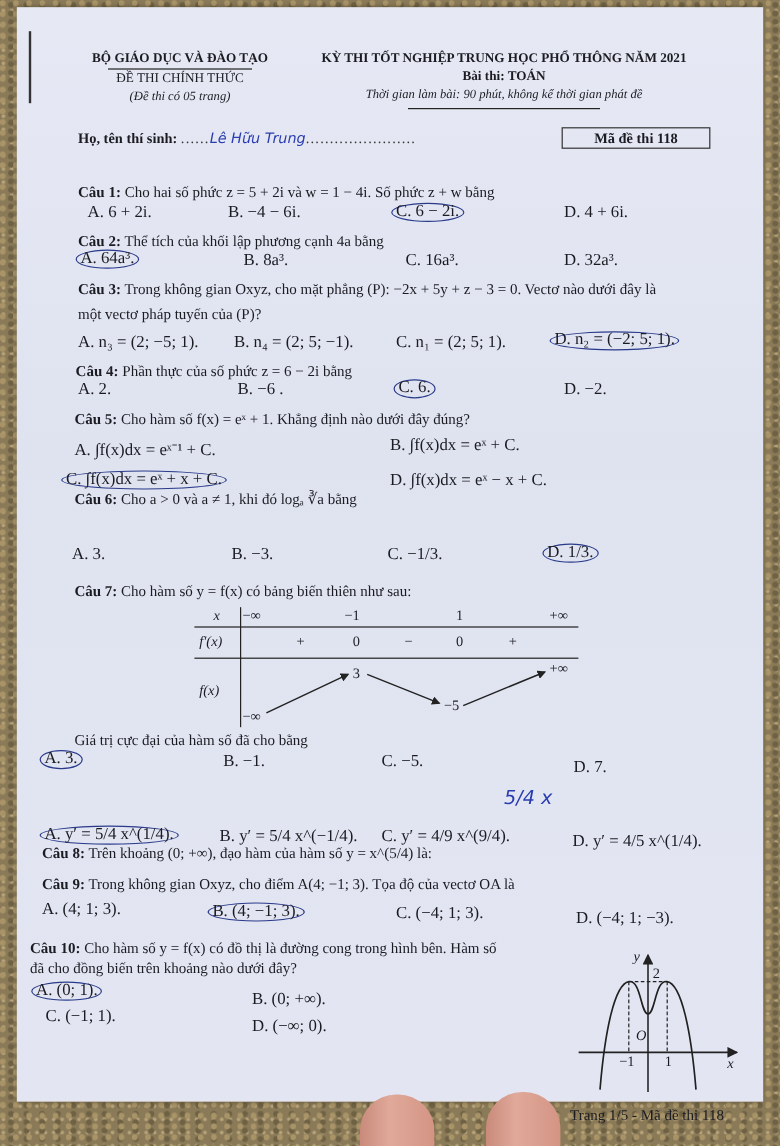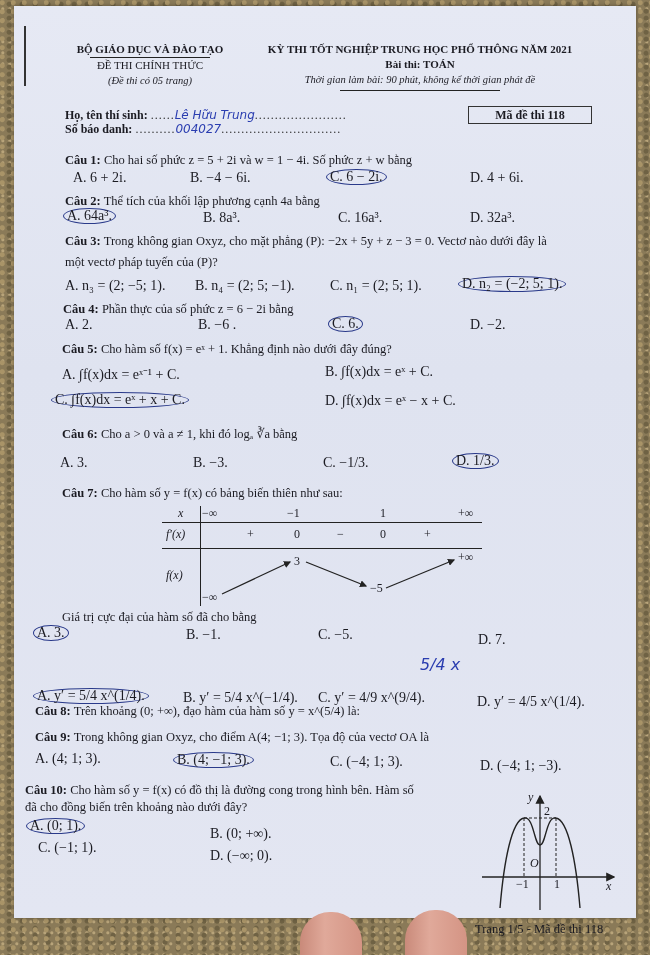--- a/index.html
+++ b/index.html
@@ -66,21 +66,20 @@
 </div>
 <div class="abs hdr-right">
   <div class="l1">KỲ THI TỐT NGHIỆP TRUNG HỌC PHỔ THÔNG NĂM 2021</div>
   <div class="l2">Bài thi: TOÁN</div>
   <div class="l3">Thời gian làm bài: 90 phút, không kể thời gian phát đề</div>
   <div class="rule"></div>
 </div>
 
 <div class="abs student">
   <div><span class="b">Họ, tên thí sinh:</span> <span class="dots">......</span><span class="hand">Lê Hữu Trung</span><span class="dots">.......................</span></div>
-  <div><span class="b">Số báo danh:</span> <span class="dots">..........</span><span class="hand">004027</span><span class="dots">..............................</span></div>
 </div>
 <div class="abs code-box">Mã đề thi 118</div>
 
 <div class="abs q" style="left:65px;top:153px;"><span class="b">Câu 1:</span> <span>Cho hai số phức z = 5 + 2i và w = 1 − 4i. Số phức z + w bằng</span></div>
 <div class="abs opt" style="left:73px;top:170px;">A. 6 + 2i.</div>
 <div class="abs opt" style="left:190px;top:170px;">B. −4 − 6i.</div>
 <div class="abs opt" style="left:330px;top:169px;"><span class="circle">C. 6 − 2i.</span></div>
 <div class="abs opt" style="left:470px;top:170px;">D. 4 + 6i.</div>
 
 <div class="abs q" style="left:65px;top:194px;"><span class="b">Câu 2:</span> <span>Thể tích của khối lập phương cạnh 4a bằng</span></div>
@@ -101,21 +100,21 @@
 <div class="abs opt" style="left:198px;top:317px;">B. −6 .</div>
 <div class="abs opt" style="left:332px;top:316px;"><span class="circle">C. 6.</span></div>
 <div class="abs opt" style="left:470px;top:317px;">D. −2.</div>
 
 <div class="abs q" style="left:62px;top:342px;"><span class="b">Câu 5:</span> <span>Cho hàm số f(x) = eˣ + 1. Khẳng định nào dưới đây đúng?</span></div>
 <div class="abs opt" style="left:62px;top:364px;">A. ∫f(x)dx = eˣ⁻¹ + C.</div>
 <div class="abs opt" style="left:325px;top:364px;">B. ∫f(x)dx = eˣ + C.</div>
 <div class="abs opt" style="left:55px;top:392px;"><span class="circle">C. ∫f(x)dx = eˣ + x + C.</span></div>
 <div class="abs opt" style="left:325px;top:393px;">D. ∫f(x)dx = eˣ − x + C.</div>
 
-<div class="abs q" style="left:62px;top:426px;text-align:right;"><span class="b">Câu 6:</span> <span>Cho a &gt; 0 và a ≠ 1, khi đó logₐ ∛a bằng</span></div>
+<div class="abs q" style="left:62px;top:408px;text-align:right;"><span class="b">Câu 6:</span> <span>Cho a &gt; 0 và a ≠ 1, khi đó logₐ ∛a bằng</span></div>
 <div class="abs opt" style="left:60px;top:455px;">A. 3.</div>
 <div class="abs opt" style="left:193px;top:455px;">B. −3.</div>
 <div class="abs opt" style="left:323px;top:455px;">C. −1/3.</div>
 <div class="abs opt" style="left:456px;top:453px;"><span class="circle">D. 1/3.</span></div>
 
 <div class="abs q" style="left:62px;top:486px;"><span class="b">Câu 7:</span> <span>Cho hàm số y = f(x) có bảng biến thiên như sau:</span></div>
 
 <div class="abs bbt">
   <div class="vline"></div>
   <div class="hline" style="top:16px;"></div>

